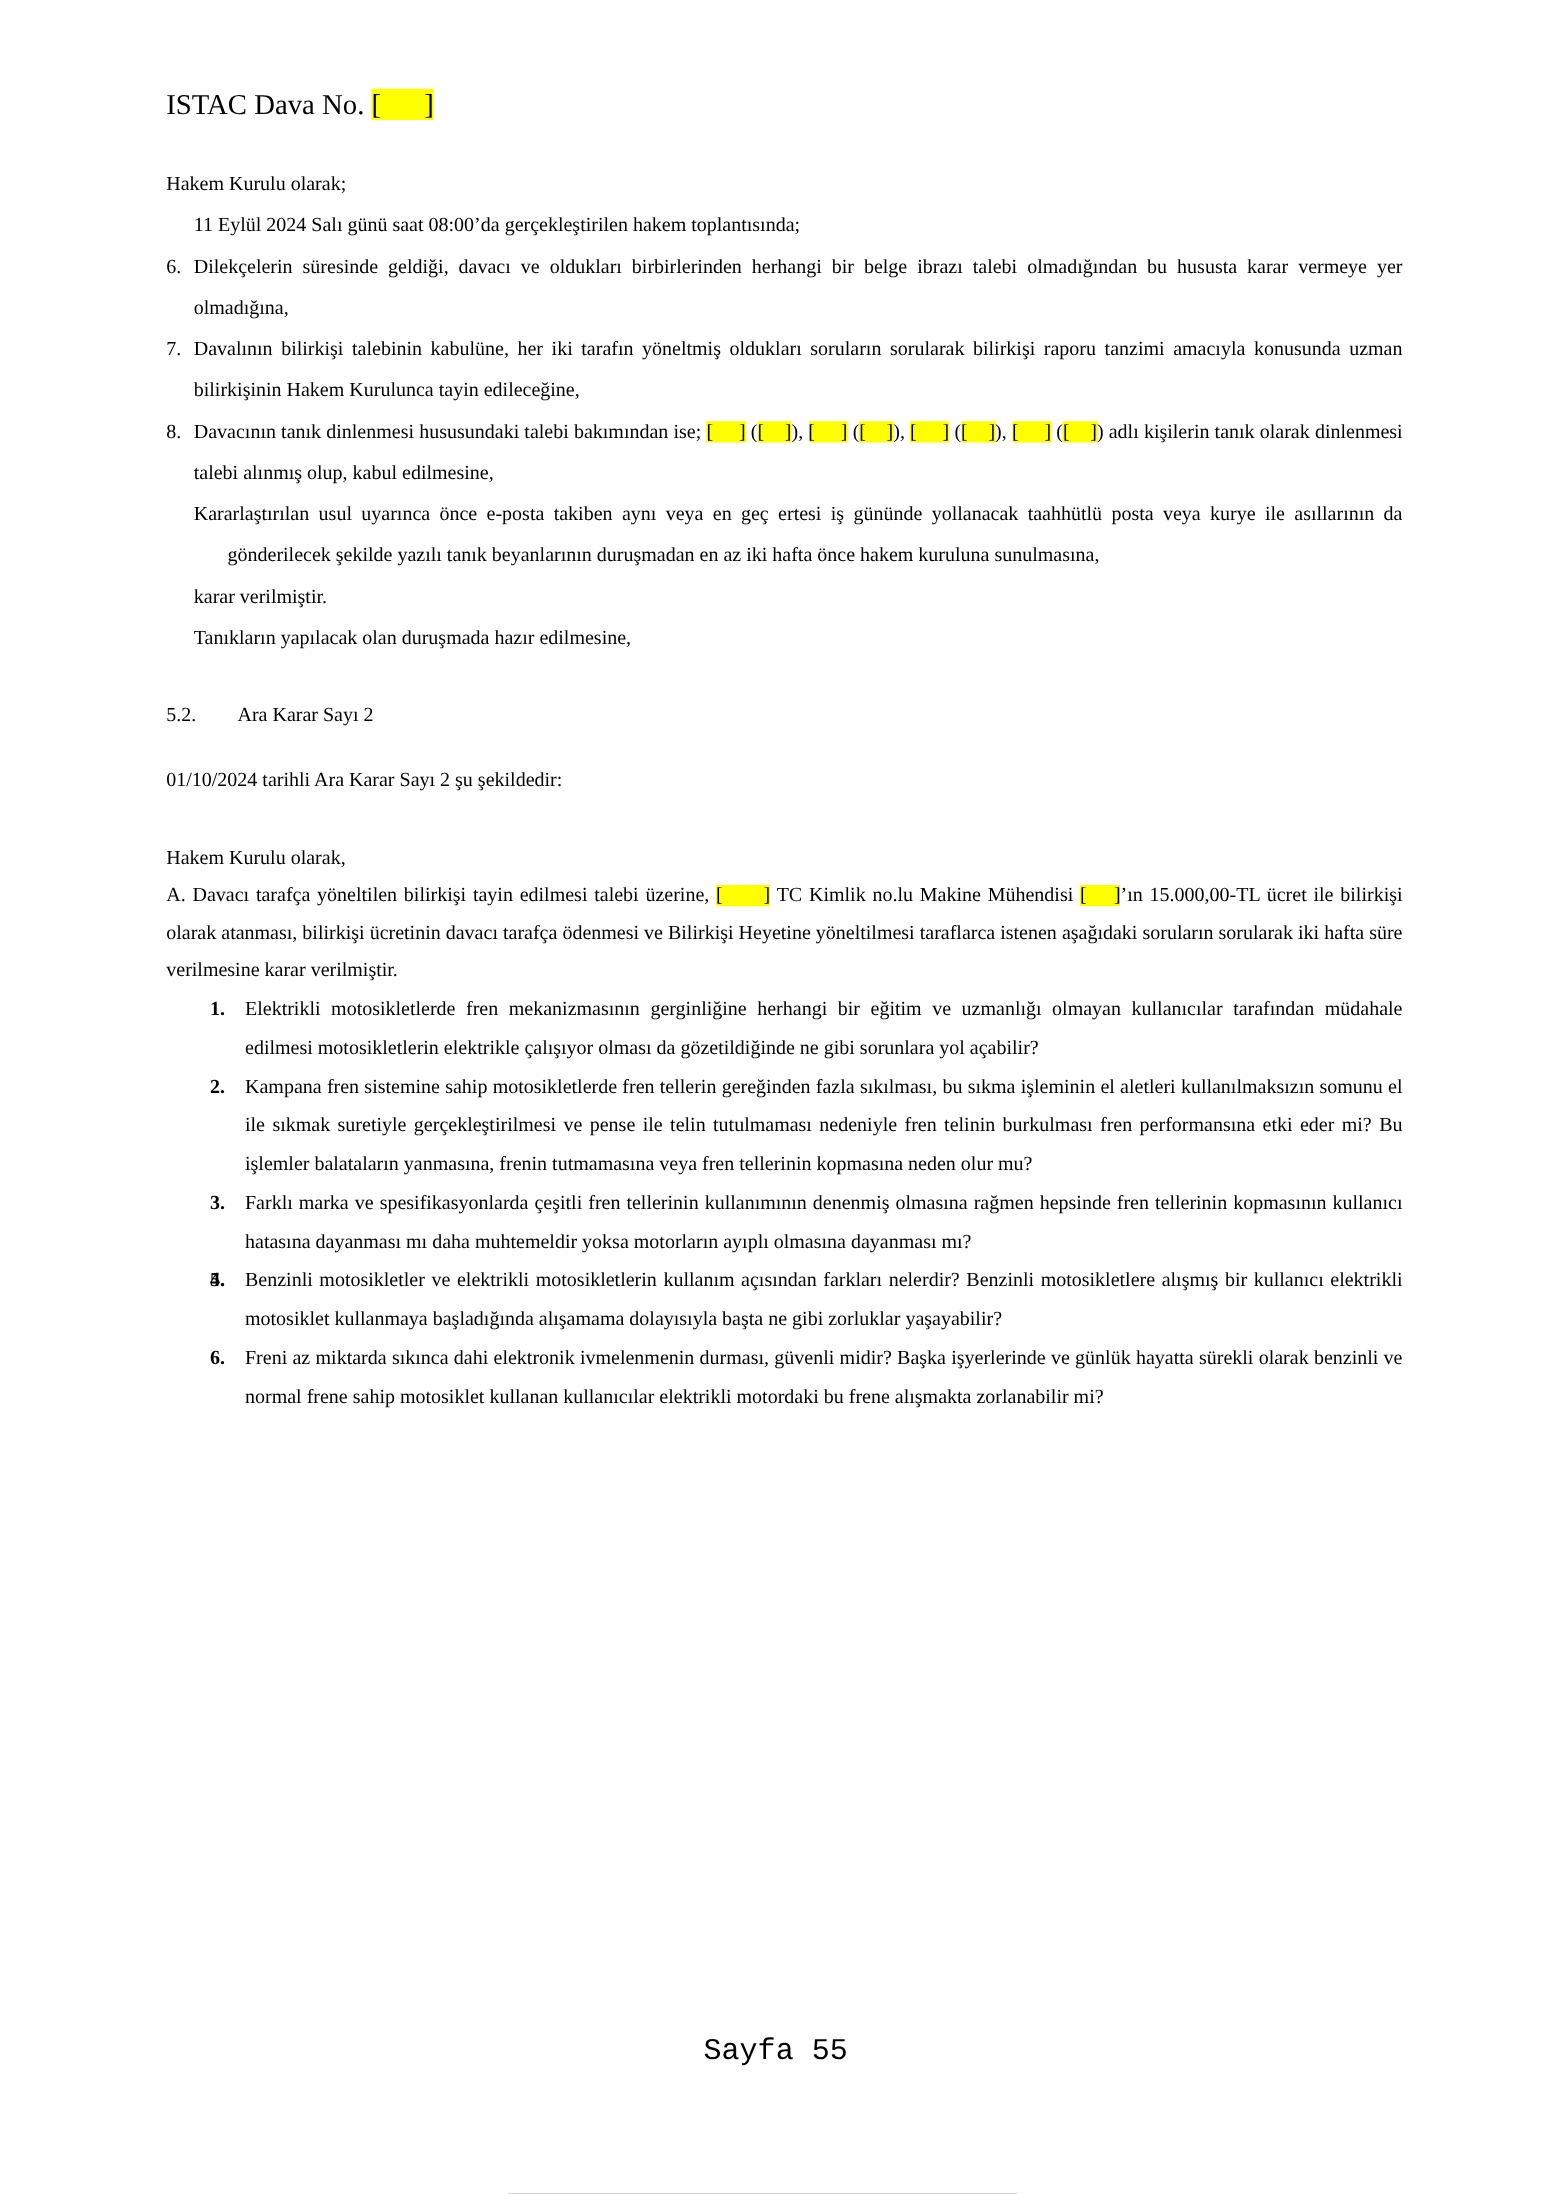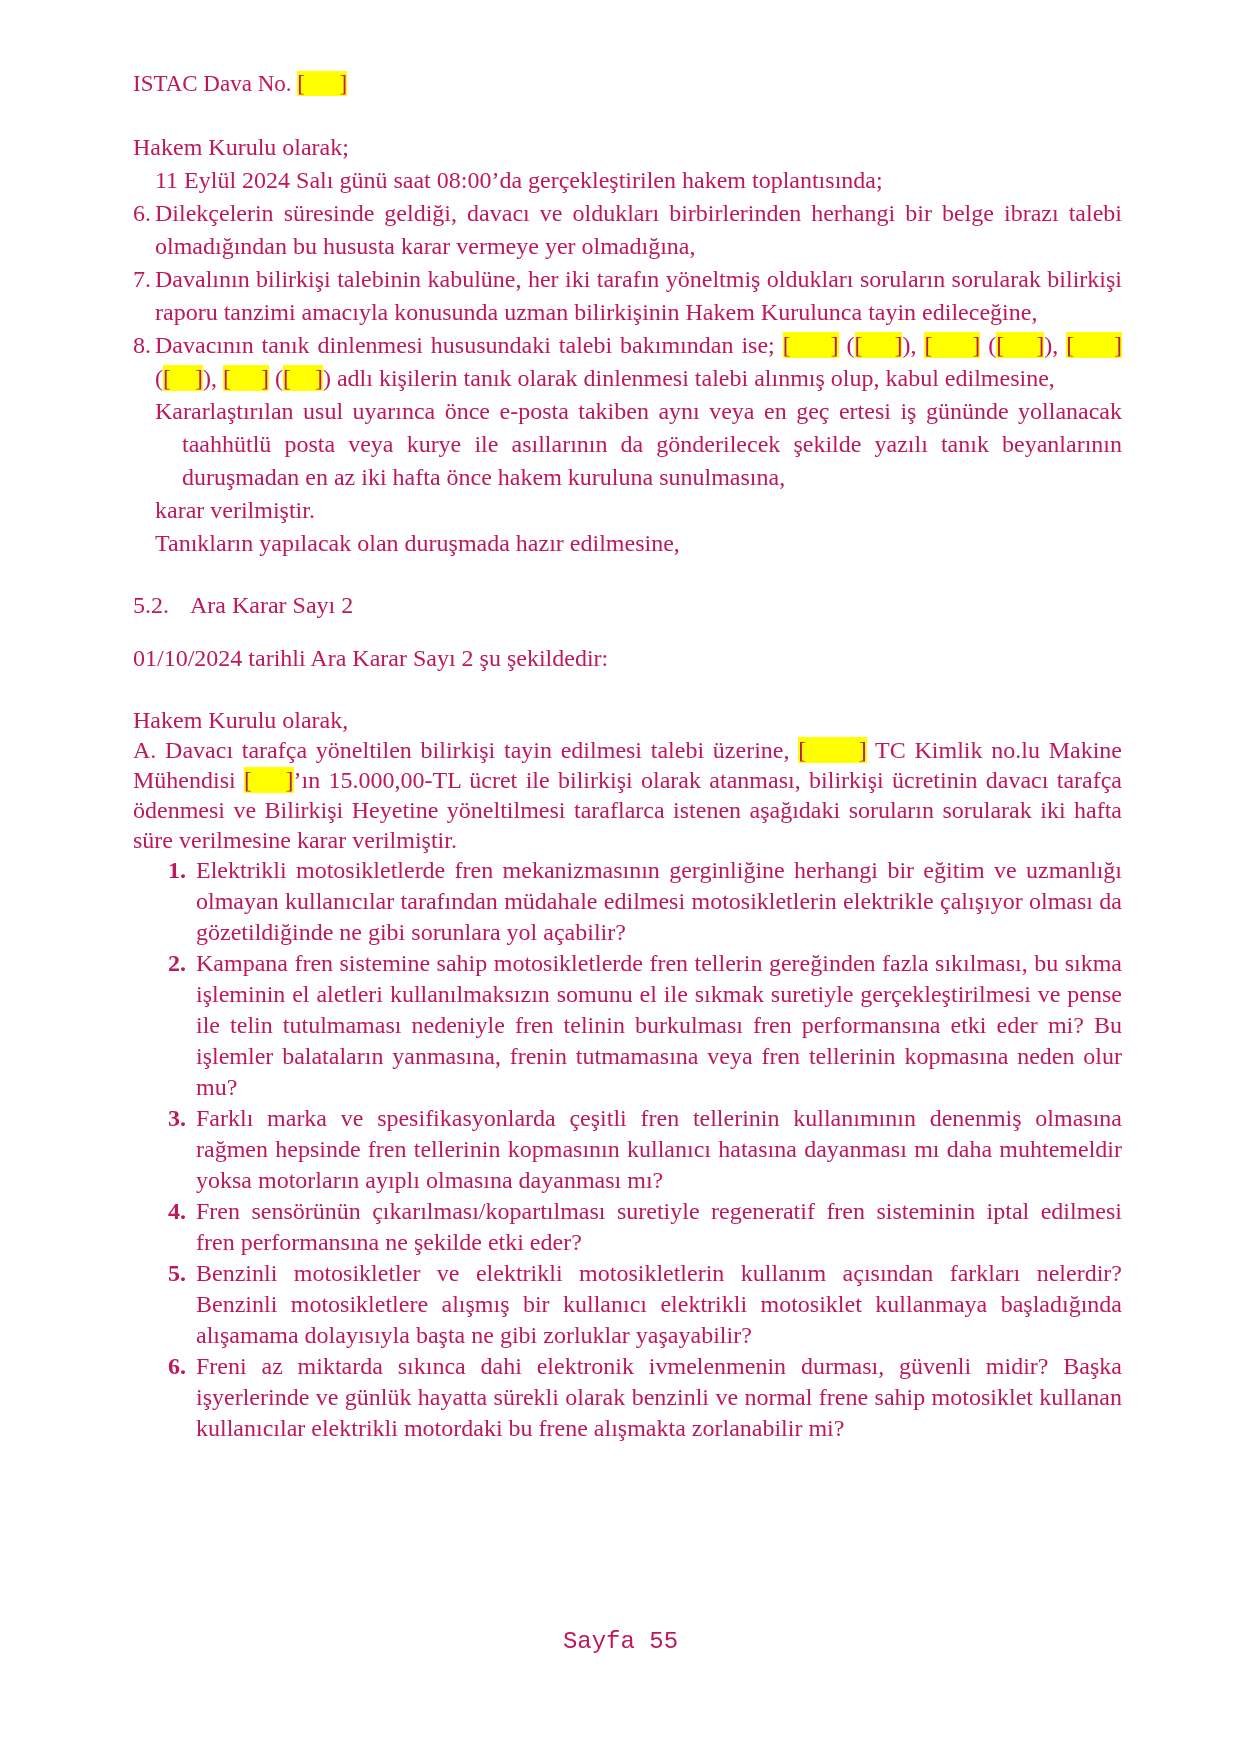--- a/index.html
+++ b/index.html
@@ -2,31 +2,31 @@
 <html lang="tr"><head>
 <meta charset="utf-8">
 <style>
   html,body{margin:0;padding:0;background:#888;}
   .page{
     position:relative;
     width:1241px;height:1755px;
     background:#ffffff;
     margin:0 auto;
     font-family:"Liberation Serif","DejaVu Serif",serif;
-    color:#be185d;
+    color:#000000;
     overflow:hidden;
   }
   .hdr{
     position:absolute;top:70px;left:133px;
     font-size:23px;line-height:28px;
     white-space:nowrap;
   }
   .content{
     position:absolute;top:131px;left:133px;width:989px;
-    font-size:24px;line-height:33px;
+    font-size:16px;line-height:33px;
   }
   .blk{margin:0;}
   .plain{text-align:left;}
   .indent{padding-left:22px;}
   .numbered{position:relative;padding-left:22px;text-align:justify;}
   .numbered .num{position:absolute;left:0;top:0;}
   .hang2{padding-left:49px;text-indent:-27px;text-align:justify;}
   .heading{font-weight:normal;position:relative;padding-left:57px;margin-top:29px;margin-bottom:21px;}
   .heading .num{position:absolute;left:0;top:0;}
   .intro{line-height:30px;}
@@ -58,21 +58,21 @@
       <div class="blk hang2"><span>Kararlaştırılan usul uyarınca önce e-posta takiben aynı veya en geç ertesi iş gününde yollanacak taahhütlü posta veya kurye ile asıllarının da gönderilecek şekilde yazılı tanık beyanlarının duruşmadan en az iki hafta önce hakem kuruluna sunulmasına,</span></div>
       <div class="blk indent"><span>karar verilmiştir.</span></div>
       <div class="blk indent"><span>Tanıkların yapılacak olan duruşmada hazır edilmesine,</span></div>
       <div class="blk heading"><span class="num">5.2.</span><span>Ara Karar Sayı 2</span></div>
       <div class="blk intro"><span>01/10/2024 tarihli Ara Karar Sayı 2 şu şekildedir:</span></div>
       <div class="blk intro spaced"><span>Hakem Kurulu olarak,</span></div>
       <div class="blk justified"><span>A. Davacı tarafça yöneltilen bilirkişi tayin edilmesi talebi üzerine, </span><span class="hl">[&nbsp;&nbsp;&nbsp;&nbsp;&nbsp;&nbsp;]</span><span> TC Kimlik no.lu Makine Mühendisi </span><span class="hl">[&nbsp;&nbsp;&nbsp;&nbsp;]</span><span>’ın 15.000,00-TL ücret ile bilirkişi olarak atanması, bilirkişi ücretinin davacı tarafça ödenmesi ve Bilirkişi Heyetine yöneltilmesi taraflarca istenen aşağıdaki soruların sorularak iki hafta süre verilmesine karar verilmiştir.</span></div>
       <div class="blk question"><span class="num">1.</span><span>Elektrikli motosikletlerde fren mekanizmasının gerginliğine herhangi bir eğitim ve uzmanlığı olmayan kullanıcılar tarafından müdahale edilmesi motosikletlerin elektrikle çalışıyor olması da gözetildiğinde ne gibi sorunlara yol açabilir?</span></div>
       <div class="blk question"><span class="num">2.</span><span>Kampana fren sistemine sahip motosikletlerde fren tellerin gereğinden fazla sıkılması, bu sıkma işleminin el aletleri kullanılmaksızın somunu el ile sıkmak suretiyle gerçekleştirilmesi ve pense ile telin tutulmaması nedeniyle fren telinin burkulması fren performansına etki eder mi? Bu işlemler balataların yanmasına, frenin tutmamasına veya fren tellerinin kopmasına neden olur mu?</span></div>
       <div class="blk question"><span class="num">3.</span><span>Farklı marka ve spesifikasyonlarda çeşitli fren tellerinin kullanımının denenmiş olmasına rağmen hepsinde fren tellerinin kopmasının kullanıcı hatasına dayanması mı daha muhtemeldir yoksa motorların ayıplı olmasına dayanması mı?</span></div>
-      <div class="blk question"><span class="num">4.</span><span>Fren sensörünün çıkarılması/kopartılması suretiyle regeneratif fren sisteminin iptal edilmesi fren performansına ne şekilde etki eder?</span></div>
+      <div class="blk question"><span class="num">4.</span></div>
       <div class="blk question"><span class="num">5.</span><span>Benzinli motosikletler ve elektrikli motosikletlerin kullanım açısından farkları nelerdir? Benzinli motosikletlere alışmış bir kullanıcı elektrikli motosiklet kullanmaya başladığında alışamama dolayısıyla başta ne gibi zorluklar yaşayabilir?</span></div>
       <div class="blk question"><span class="num">6.</span><span>Freni az miktarda sıkınca dahi elektronik ivmelenmenin durması, güvenli midir? Başka işyerlerinde ve günlük hayatta sürekli olarak benzinli ve normal frene sahip motosiklet kullanan kullanıcılar elektrikli motordaki bu frene alışmakta zorlanabilir mi?</span></div>
     </div>
 
   <div class="ftr">
     <span>Sayfa 55</span>
   </div>
 
 </div>
 

